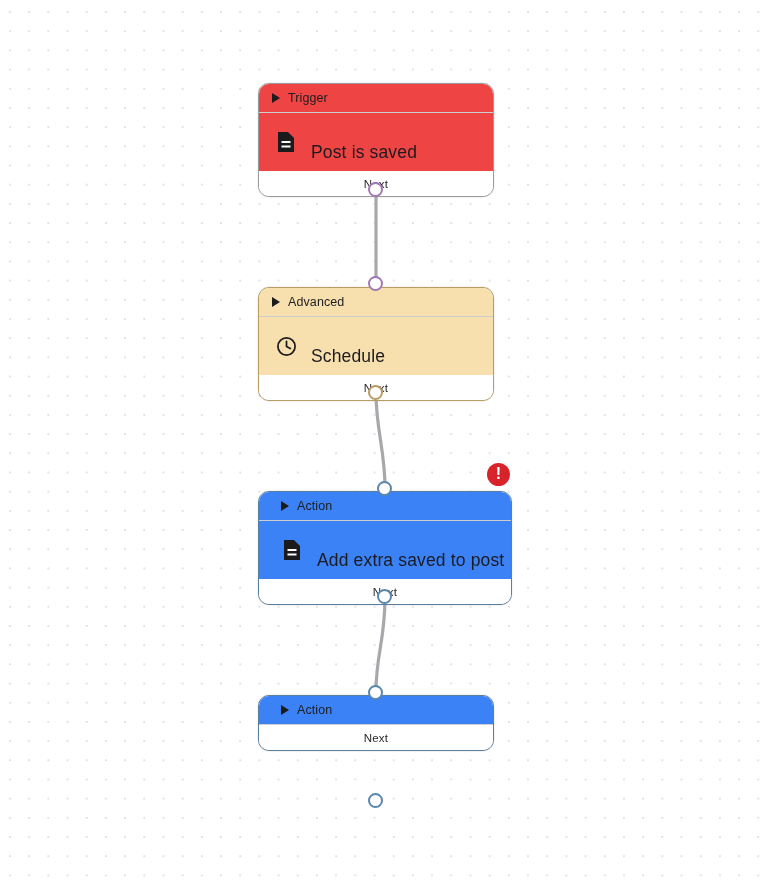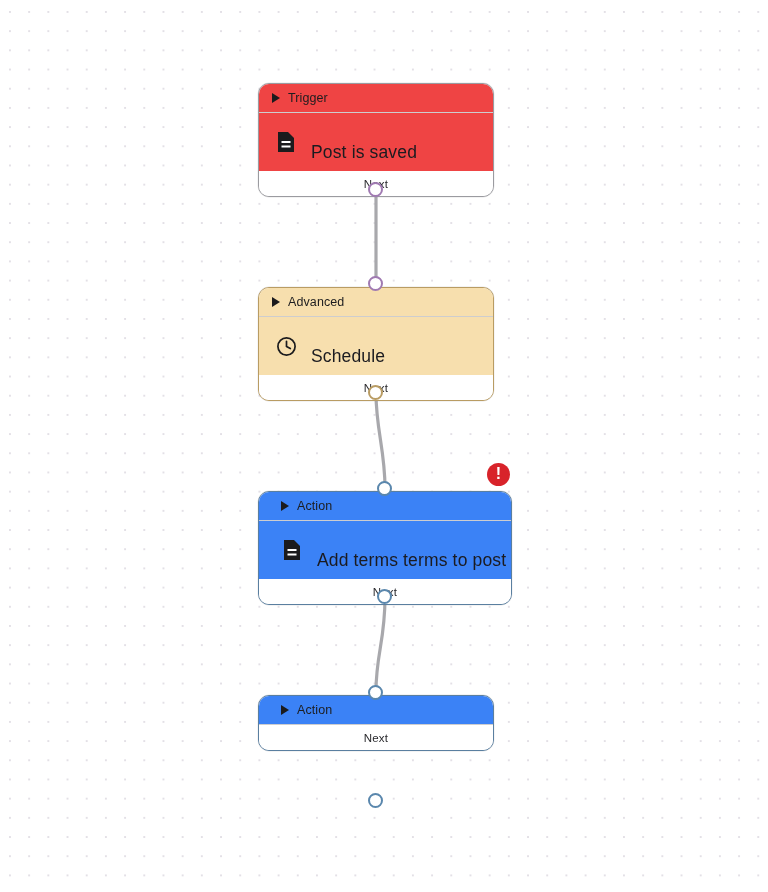--- a/index.html
+++ b/index.html
@@ -215,21 +215,21 @@
     </div>
     <div class="node-divider"></div>
     <div class="node-body">
       <span class="glyph">
         <svg width="20" height="22" viewBox="0 0 20 22" xmlns="http://www.w3.org/2000/svg">
           <path d="M2 1 h10 l6 6 v14 H2 Z" fill="#1b1b1d"></path>
           <rect x="5.5" y="10" width="9" height="2" fill="#ffffff"></rect>
           <rect x="5.5" y="14.5" width="9" height="2" fill="#ffffff"></rect>
         </svg>
       </span>
-      <span class="node-title">Add terms terms to post</span>
+      <span class="node-title">Add extra saved to post</span>
     </div>
     <div class="node-footer">
       <span>Next</span>
     </div>
   </div>
   <div class="port port-blue" style="left:377px; top:481px;"></div>
   <div class="port port-blue" style="left:377px; top:589px;"></div>
   <div class="error-badge" style="left:487px; top:463px;">
     <span class="bang">!</span>
   </div>

